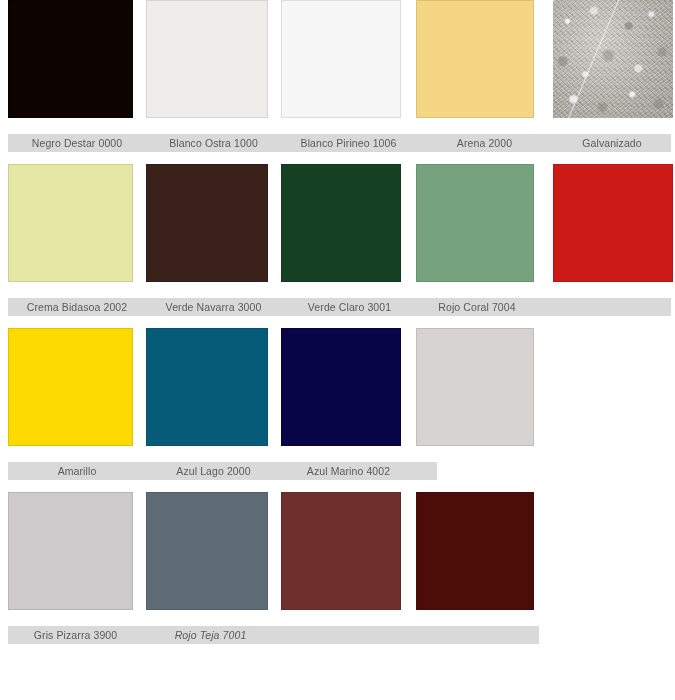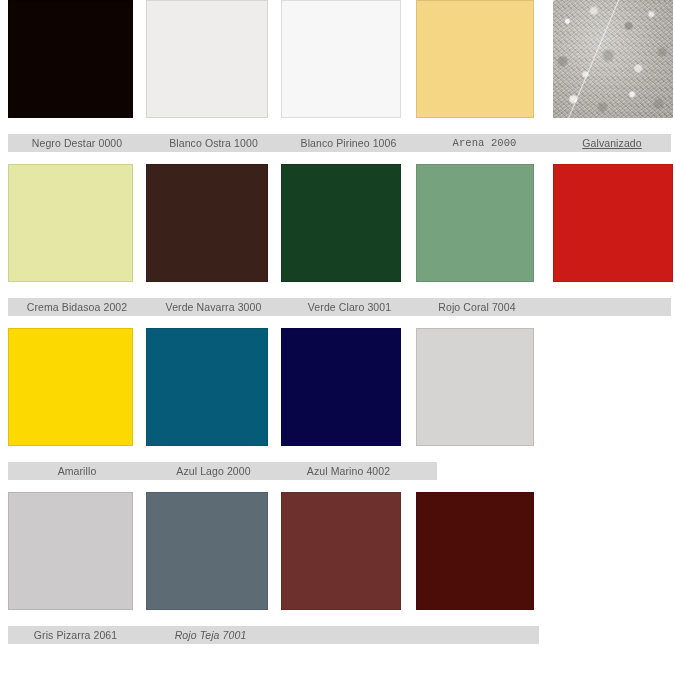--- a/index.html
+++ b/index.html
@@ -100,22 +100,22 @@
         <div class="swatch bordered" title="Blanco Pirineo 1006" style="width: 120px; background: rgb(247, 247, 247);"></div>
         <div class="swatch-gap" style="width: 15px;"></div>
         <div class="swatch bordered" title="Arena 2000" style="width: 118px; background: rgb(244, 214, 132);"></div>
         <div class="swatch-gap" style="width: 19px;"></div>
         <div class="swatch texture" title="Galvanizado" style="width: 120px;"></div>
       </div>
       <div class="label-band" style="width: 663px;">
         <div class="label-cell" style="width: 138px;">Negro Destar 0000</div>
         <div class="label-cell" style="width: 135px;">Blanco Ostra 1000</div>
         <div class="label-cell" style="width: 135px;">Blanco Pirineo 1006</div>
-        <div class="label-cell" style="width: 137px; font-family: Liberation Mono, monospace;">Arena 2000</div>
-        <div class="label-cell" style="width: 118px; text-decoration: underline;">Galvanizado</div>
+        <div class="label-cell" style="width: 137px;">Arena 2000</div>
+        <div class="label-cell" style="width: 118px;">Galvanizado</div>
       </div>
     </div>
     <div class="row-spacer"></div>
     <div class="color-row">
       <div class="swatch-strip">
         <div class="swatch bordered" title="Crema Bidasoa 2002" style="width: 125px; background: rgb(228, 232, 164);"></div>
         <div class="swatch-gap" style="width: 13px;"></div>
         <div class="swatch bordered" title="Tabaco 2005" style="width: 122px; background: rgb(58, 33, 26);"></div>
         <div class="swatch-gap" style="width: 13px;"></div>
         <div class="swatch bordered" title="Verde Navarra 3000" style="width: 120px; background: rgb(21, 64, 34);"></div>
@@ -153,17 +153,17 @@
       <div class="swatch-strip">
         <div class="swatch bordered" title="Silver Metallic 5023" style="width: 125px; background: rgb(205, 202, 203);"></div>
         <div class="swatch-gap" style="width: 13px;"></div>
         <div class="swatch bordered" title="Gris Pizarra 5038" style="width: 122px; background: rgb(93, 107, 116);"></div>
         <div class="swatch-gap" style="width: 13px;"></div>
         <div class="swatch bordered" title="Rojo Teja 7001" style="width: 120px; background: rgb(109, 48, 44);"></div>
         <div class="swatch-gap" style="width: 15px;"></div>
         <div class="swatch bordered" title="Rojo Baztan 7002" style="width: 118px; background: rgb(76, 13, 9);"></div>
       </div>
       <div class="label-band" style="width: 531px;">
-        <div class="label-cell" style="width: 135px;">Gris Pizarra 2061</div>
+        <div class="label-cell" style="width: 135px;">Gris Pizarra 3900</div>
         <div class="label-cell" style="width: 135px; font-style: italic;">Rojo Teja 7001</div>
       </div>
     </div>
   </div>
 
 </body></html>

